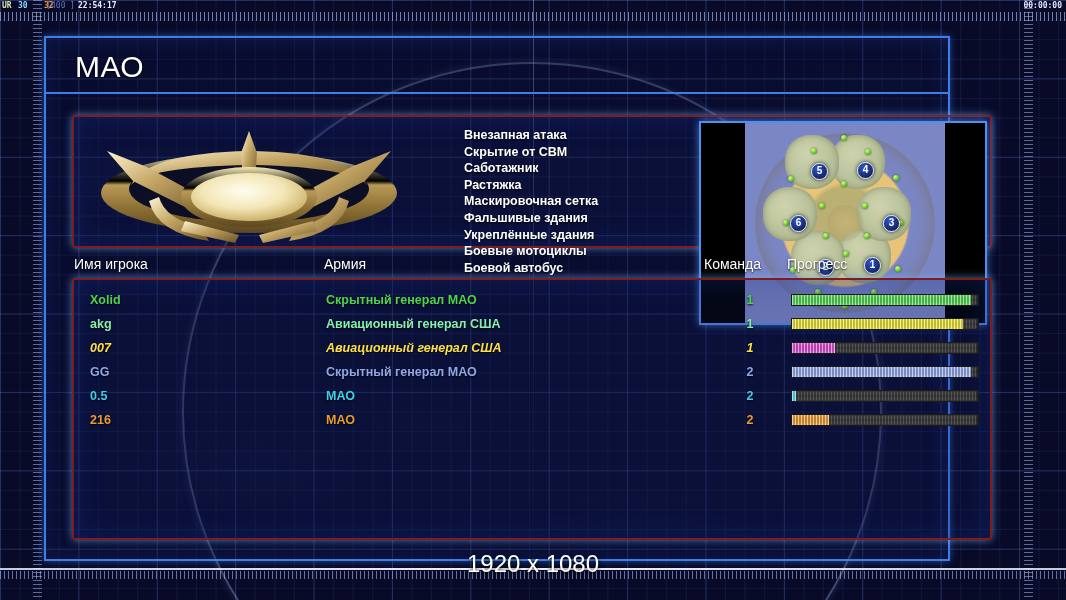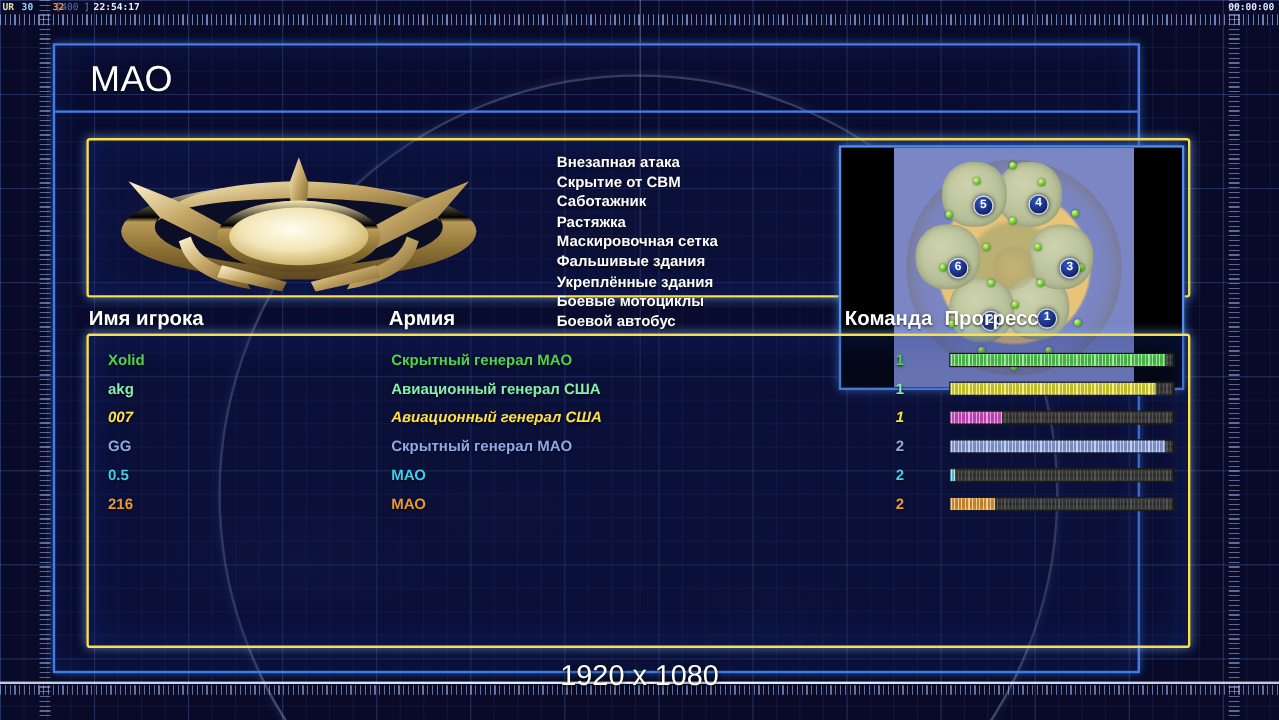--- a/index.html
+++ b/index.html
@@ -111,21 +111,21 @@
   }
   #page-title {
     position:absolute; left:29px; top:12px;
     font-size:30px; color:#ffffff; letter-spacing:.5px;
     text-shadow:0 1px 3px rgba(0,0,0,.75);
   }
 
   
   .glass-panel {
     position:absolute;
-    border:2px solid #fde047;
+    border:2px solid #7f1d1d;
     border-radius:3px;
     box-shadow:0 0 9px rgba(120,180,255,.65), inset 0 0 30px rgba(25,55,160,.30);
     background:rgba(20,34,105,.20);
   }
   #info-panel { left:26px; top:77px; width:920px; height:133px; }
 
   
   #emblem-box { position:absolute; left:15px; top:6px; width:320px; height:120px; }
   #emblem { position:absolute; left:0; top:0; width:320px; height:120px; }
 
@@ -181,21 +181,21 @@
   }
   .mm-res {
     position:absolute; width:6px; height:6px; border-radius:50%;
     background:radial-gradient(circle at 35% 30%, #d8ff7a, #4fb520 70%, #2c7a10);
     box-shadow:0 0 2px rgba(0,0,0,.6);
   }
 
   
   #table-head {
     position:absolute; left:26px; top:218px; width:920px; height:20px;
-    color:#ffffff; font-size:17px; font-weight:bold;
+    color:#ffffff; font-size:14px; font-weight:normal;
     text-shadow:0 1px 2px rgba(0,0,0,.8);
   }
   #table-head span { position:absolute; top:0; white-space:nowrap; }
   .col-name   { left:2px; }
   .col-army   { left:252px; }
   .col-team   { left:632px; }
   .col-prog   { left:715px; }
 
   #table-panel { left:26px; top:240px; width:920px; height:262px; }
 

